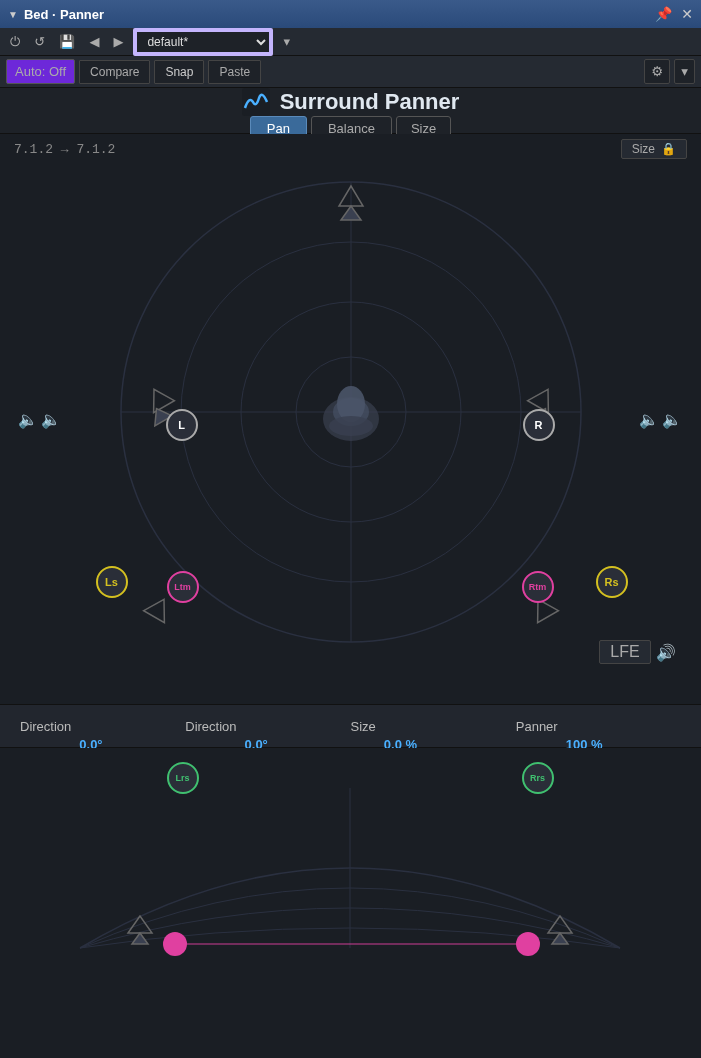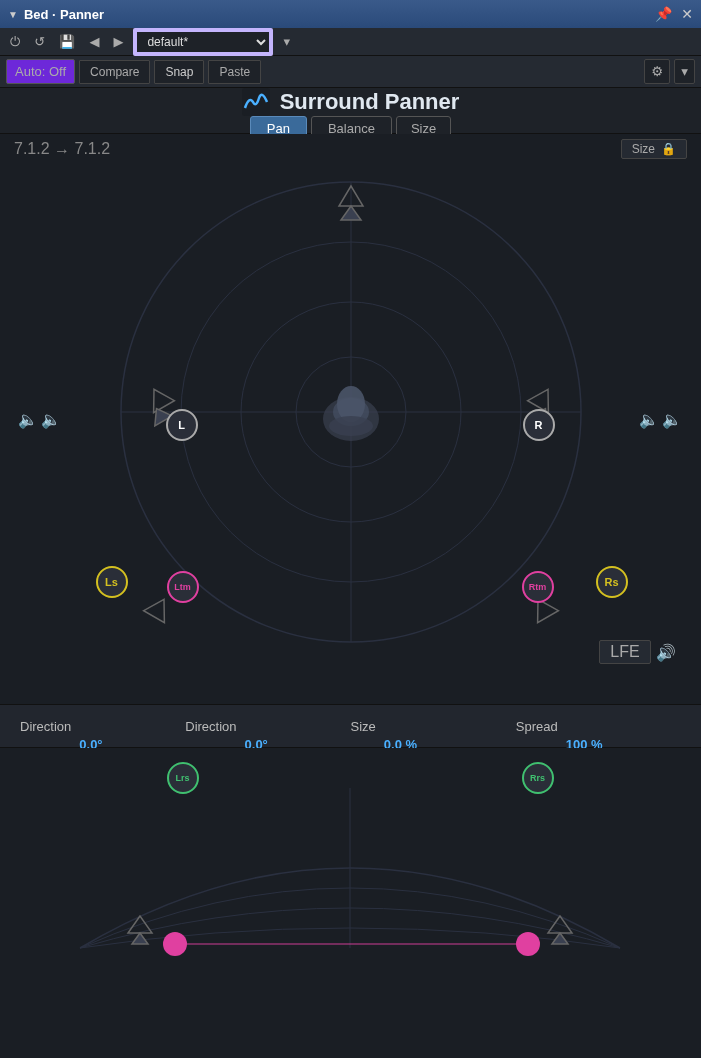--- a/index.html
+++ b/index.html
@@ -372,21 +372,21 @@
   <div id="mode-buttons">
     <button class="mode-btn active">Pan</button>
     <button class="mode-btn">Balance</button>
     <button id="snap-btn">Size</button>
   </div>
 </div>
 
 <div id="panner-area">
 
   <div id="panner-info-bar">
-    <span style="font-size:16px;color:#888;">7.1.2 → 7.1.2</span>
+    <span style="font-size:13px;color:#888;font-family:Liberation Mono, monospace;">7.1.2 → 7.1.2</span>
     <button id="size-lock-btn">
       <span>Size</span>
       <span>🔒</span>
     </button>
   </div>
 
   <div id="panner-canvas">
 
     <svg id="panner-svg" viewBox="0 0 680 510">
 
@@ -475,21 +475,21 @@
   </div>
   <div class="status-item">
     <span class="status-label">Direction</span>
     <span class="status-value">0.0°</span>
   </div>
   <div class="status-item">
     <span class="status-label">Size</span>
     <span class="status-value">0.0 %</span>
   </div>
   <div class="status-item">
-    <span class="status-label">Spread</span>
+    <span class="status-label">Panner</span>
     <span class="status-value">100 %</span>
   </div>
 </div>
 
 <div id="elevation-display">
   <svg width="701" height="240" viewBox="0 0 701 240">
 
     <rect width="701" height="240" fill="#1a1e24"></rect>
 
     <path d="M 80 200 Q 350 40 620 200" fill="none" stroke="#2a3040" stroke-width="1.5"></path>

